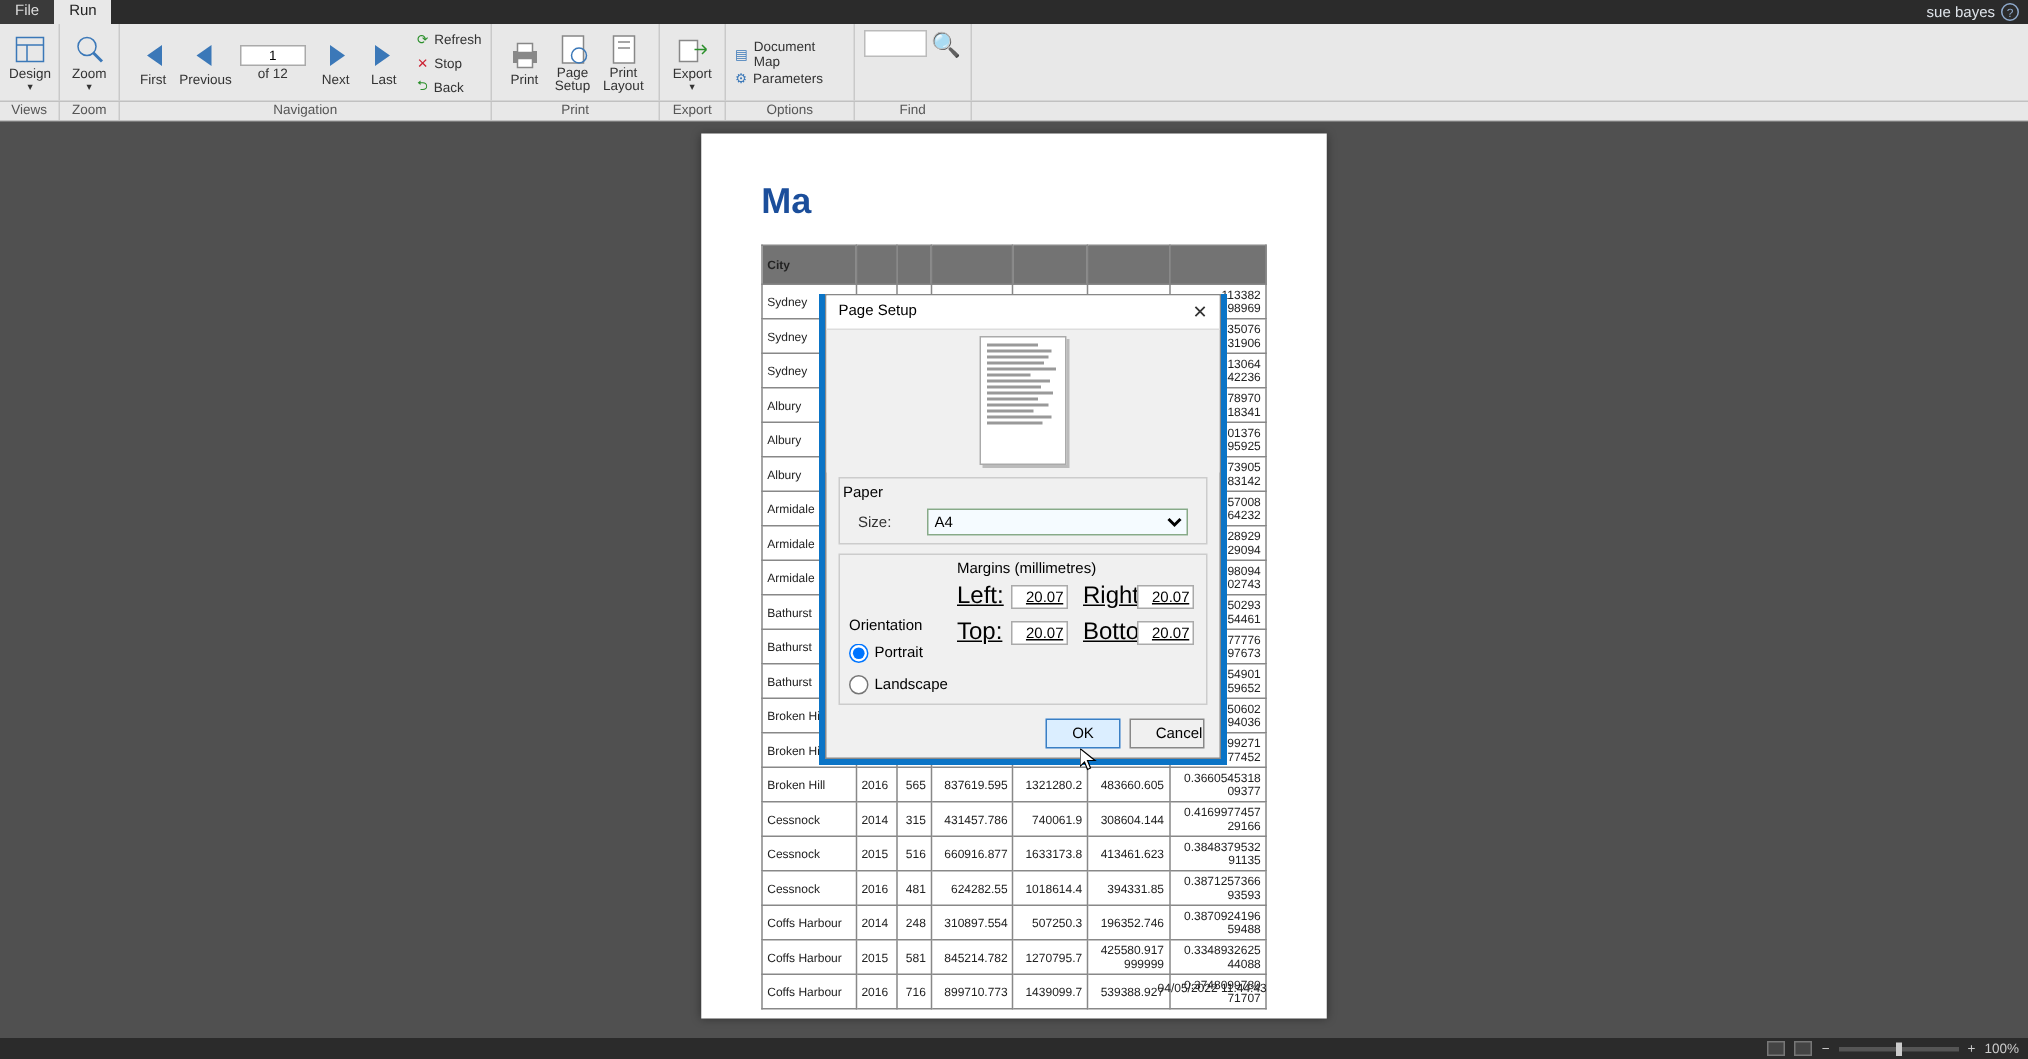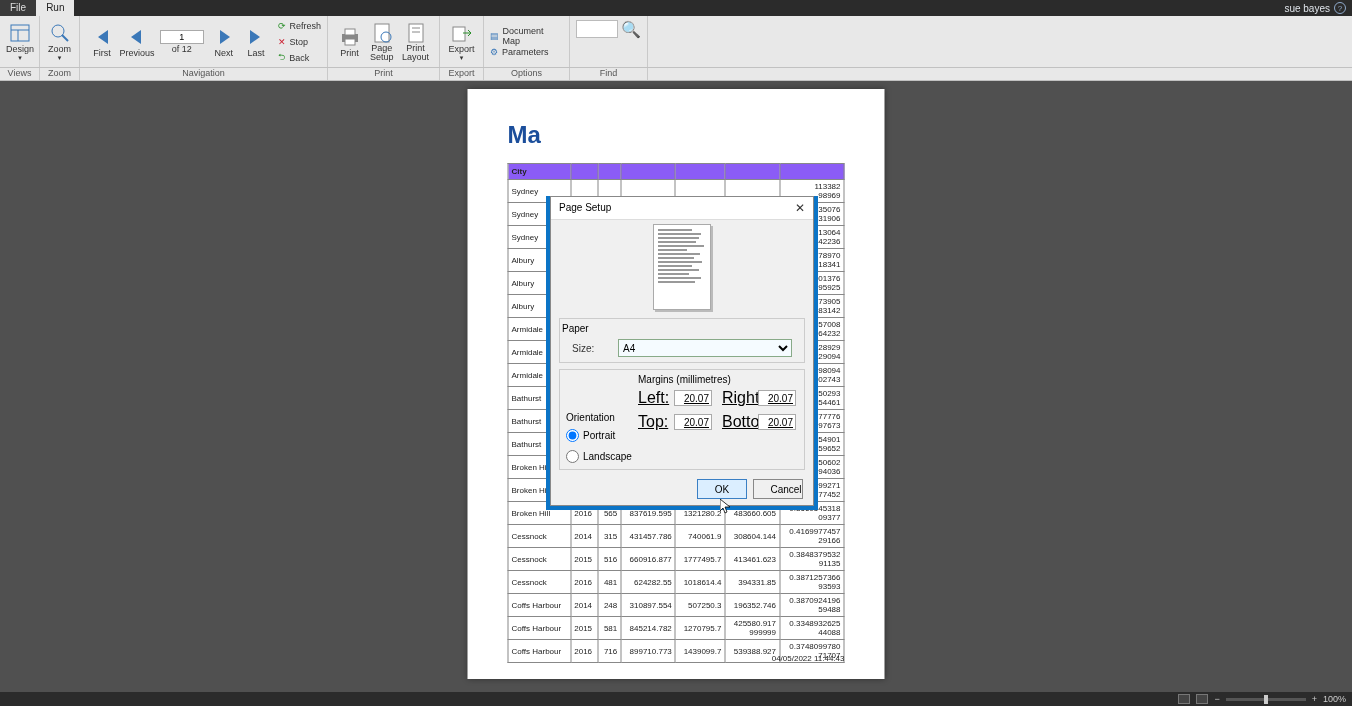--- a/index.html
+++ b/index.html
@@ -19,21 +19,21 @@
 .smallstack .row { display:flex; align-items:center; gap:4px; cursor:pointer; height:14px; }
 .pageinput { display:flex; flex-direction:column; align-items:center; font-size:9px; color:#333; margin:0 4px; }
 .pageinput input { width:44px; height:14px; text-align:center; font-size:9px; border:1px solid #aaa; }
 .searchbox { width:54px; height:18px; border:1px solid #bbb; background:#fff; }
 .workspace { position:absolute; top:81px; left:0; right:0; bottom:14px; background:#505050; overflow:hidden; }
 .page { position:absolute; top:8px; left:50%; transform:translateX(-50%); width:417px; height:590px; background:#fff; box-shadow:0 0 6px rgba(0,0,0,0.4); padding:32px 40px 20px 40px; }
 .page h1 { color:#1b4e9b; font-size:24px; font-weight:700; margin-bottom:14px; }
 .datatable { width:100%; font-size:8px; border-collapse:collapse; color:#222; }
 .datatable th, .datatable td { border:1px solid #888; padding:2px 3px; }
 .datatable td { height:16px; }
-.datatable th { background:#8b5cf6; text-align:left; height:16px; }
+.datatable th { background:#737373; text-align:left; height:26px; }
 .datatable td.num { text-align:right; }
 .footer { position:absolute; bottom:16px; right:40px; font-size:8px; color:#222; }
 .dlg-back { position:absolute; top:115px; left:546px; width:272px; height:314px; background:#0b74c6; padding:6px 4px 4px 4px; }
 .dlg { position:absolute; top:0; left:4px; right:4px; bottom:4px; background:#f0f0f0; border:1px solid #888; display:flex; flex-direction:column; }
 .dlg-title { height:24px; display:flex; align-items:center; padding:0 8px; font-size:10px; background:#fff; border-bottom:1px solid #ddd; }
 .dlg-close { margin-left:auto; cursor:pointer; font-size:12px; color:#333; }
 .preview { height:100px; display:flex; align-items:center; justify-content:center; background:#f0f0f0; }
 .previewbox { width:58px; height:86px; background:#fff; border:1px solid #aaa; box-shadow:2px 2px 0 #bbb; padding:4px; }
 .previewbox .ln { height:2px; background:#999; margin-bottom:2px; }
 .fieldrow { display:flex; font-size:10px; color:#333; align-items:center; padding:3px 10px; }
@@ -390,21 +390,21 @@
             <td class="num" style="white-space: pre;">740061.9</td>
             <td class="num" style="white-space: pre;">308604.144</td>
             <td class="num" style="white-space: pre;">0.4169977457
 29166</td>
           </tr>
           <tr>
             <td style="white-space: pre;">Cessnock</td>
             <td style="white-space: pre;">2015</td>
             <td class="num" style="white-space: pre;">516</td>
             <td class="num" style="white-space: pre; margin-top: 35px;">660916.877</td>
-            <td class="num" style="white-space: pre;">1777495.7</td>
+            <td class="num" style="white-space: pre;">1633173.8</td>
             <td class="num" style="white-space: pre;">413461.623</td>
             <td class="num" style="white-space: pre;">0.3848379532
 91135</td>
           </tr>
           <tr>
             <td style="white-space: pre;">Cessnock</td>
             <td style="white-space: pre;">2016</td>
             <td class="num" style="white-space: pre;">481</td>
             <td class="num" style="white-space: pre;">624282.55</td>
             <td class="num" style="white-space: pre;">1018614.4</td>

